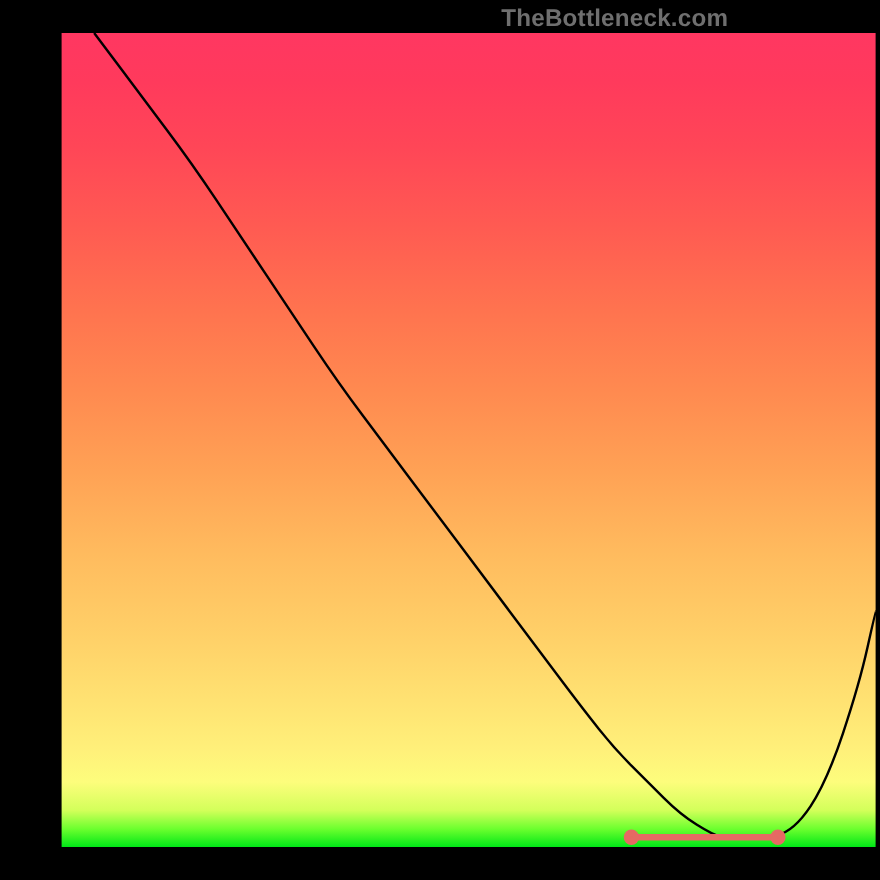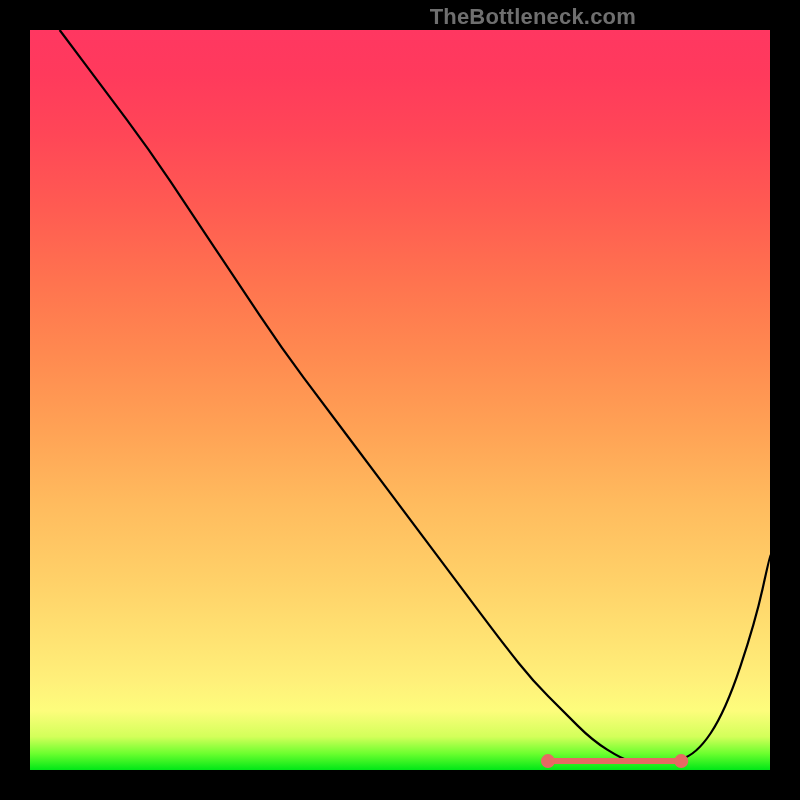--- a/index.html
+++ b/index.html
@@ -8,20 +8,21 @@
     width: 800px;
     height: 800px;
     background: #000;
     font-family: Arial, Helvetica, sans-serif;
     overflow: hidden;
   }
   .stage {
     position: relative;
     width: 648px;
     height: 800px;
+    margin-left: 26px;
   }
   .watermark {
     position: absolute;
     top: 4px;
     right: 12px;
     color: #6f6f6f;
     font-size: 22px;
     font-weight: 600;
     letter-spacing: 0.2px;
     user-select: none;

